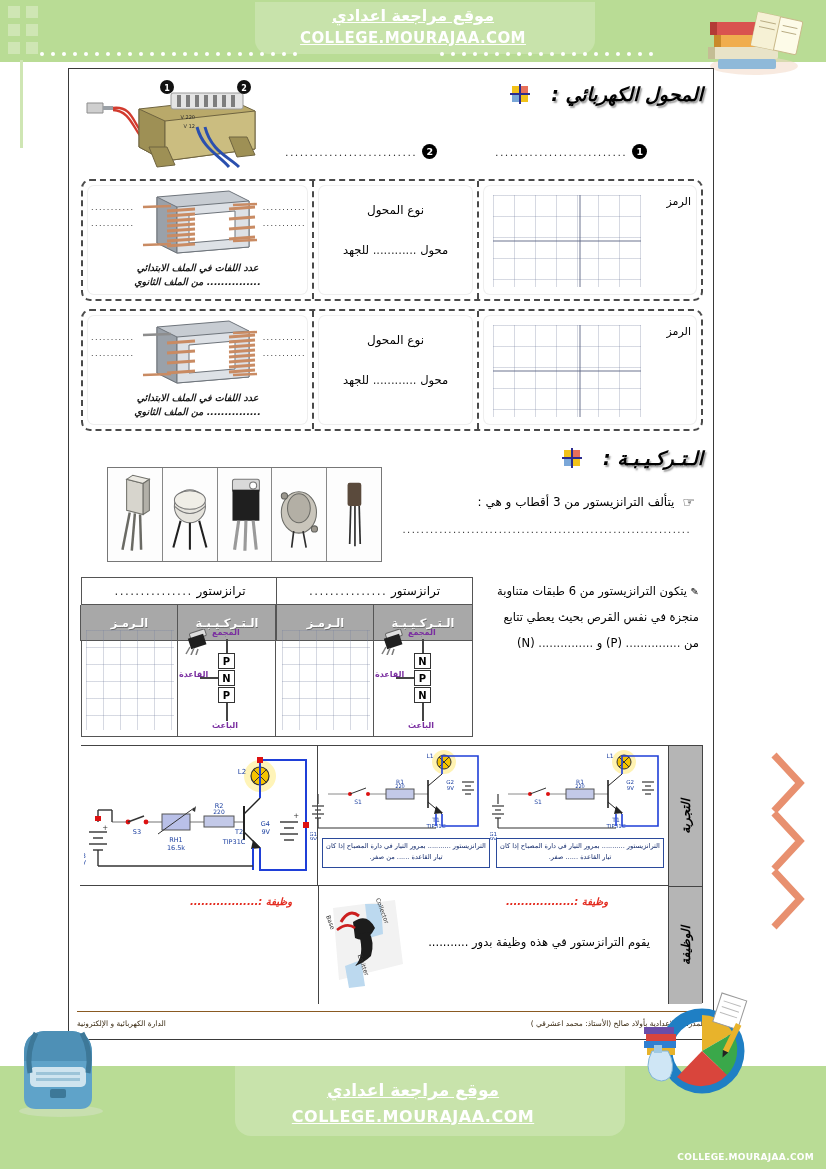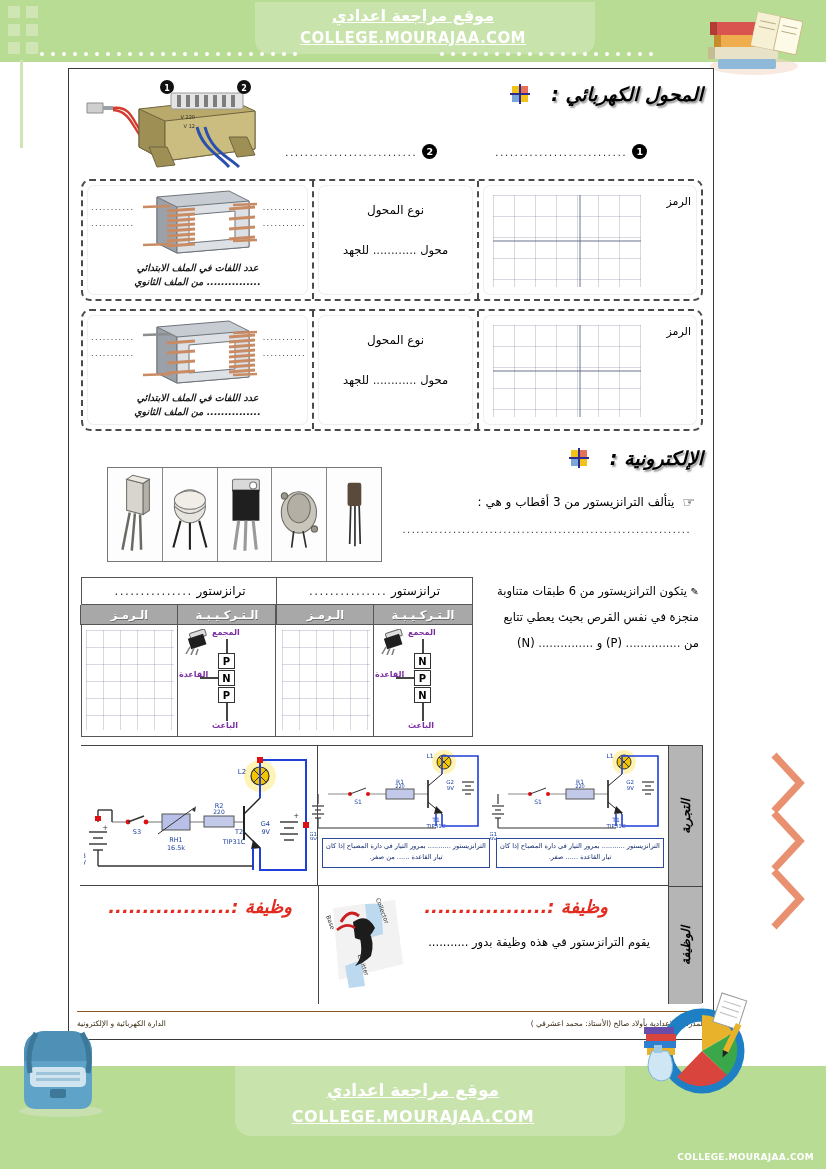--- a/index.html
+++ b/index.html
@@ -116,21 +116,21 @@
   .photostrip .ph:last-child{ border-left:none; }
 
   
   .ttable{ position:absolute; border:1px solid #555; background:#fff; }
   .tt-head{
     position:absolute; height:27px; border-bottom:1px solid #555;
     display:flex; align-items:center; justify-content:center;
     font-size:12px; direction:rtl; color:#000;
   }
   .tt-sub{
-    position:absolute; height:20px; background:#a8a8a8;
+    position:absolute; height:36px; background:#a8a8a8;
     display:flex; align-items:center; justify-content:center;
     color:#ffffff; font-size:11.5px; font-weight:bold; letter-spacing:1.6px;
     border-bottom:1px solid #555; direction:rtl;
     text-shadow:0.5px 0.5px 0 #6d6d6d;
   }
   .vsep{ position:absolute; width:1px; background:#555; }
 
   .npn-diagram{ position:absolute; }
   .npn-box{
     position:absolute; width:17px;height:16px;border:1px solid #333;background:#fff;
@@ -152,21 +152,21 @@
   }
   .ex-cell{ position:absolute; background:#fff; }
 
   .caption-box{
     position:absolute; border:1px solid #2b4a9b; background:#fff;
     font-size:6.6px; color:#132a6b; direction:rtl; text-align:center;
     line-height:1.6; padding:2px 3px;
   }
 
   .fn-title{
-    position:absolute; direction:rtl; font-size:18px; font-weight:bold; font-style:italic;
+    position:absolute; direction:rtl; font-size:10px; font-weight:bold; font-style:italic;
     color:#e32b1f;
   }
   .fn-body{
     position:absolute; direction:rtl; font-size:11.5px; color:#000; line-height:1.85;
     text-align:justify;
   }
 
   
   .sheet-foot{
     position:absolute; left:8px; right:8px; bottom:6px; height:22px;
@@ -461,21 +461,21 @@
       <span class="dotline" style="position:absolute; left:8px; top:38px; font-size:8px;">...........</span>
 
       <div class="tf-cap" style="left:4px; right:4px; top:80px;">
         <div>عدد اللفات في الملف الابتدائي</div>
         <div>............... من الملف الثانوي</div>
       </div>
     </div>
   </div>
 
   <div class="sec-head" style="right:10px; top:378px;">
-    <span class="sec-title">الإلكترونية :</span>
+    <span class="sec-title">الـتـركـيـبـة :</span>
     <span class="glyph">
       <b style="left:0;top:0;width:7px;height:7px;background:#f2c21a;"></b>
       <b style="left:9px;top:0;width:7px;height:7px;background:#e8705a;"></b>
       <b style="left:0;top:9px;width:7px;height:7px;background:#7aa7d8;"></b>
       <b style="left:9px;top:9px;width:7px;height:7px;background:#f2c21a;"></b>
       <b style="left:7px;top:-2px;width:2px;height:20px;background:#2b2b8f;"></b>
       <b style="left:-2px;top:7px;width:20px;height:2px;background:#2b2b8f;"></b>
     </span>
   </div>
 

